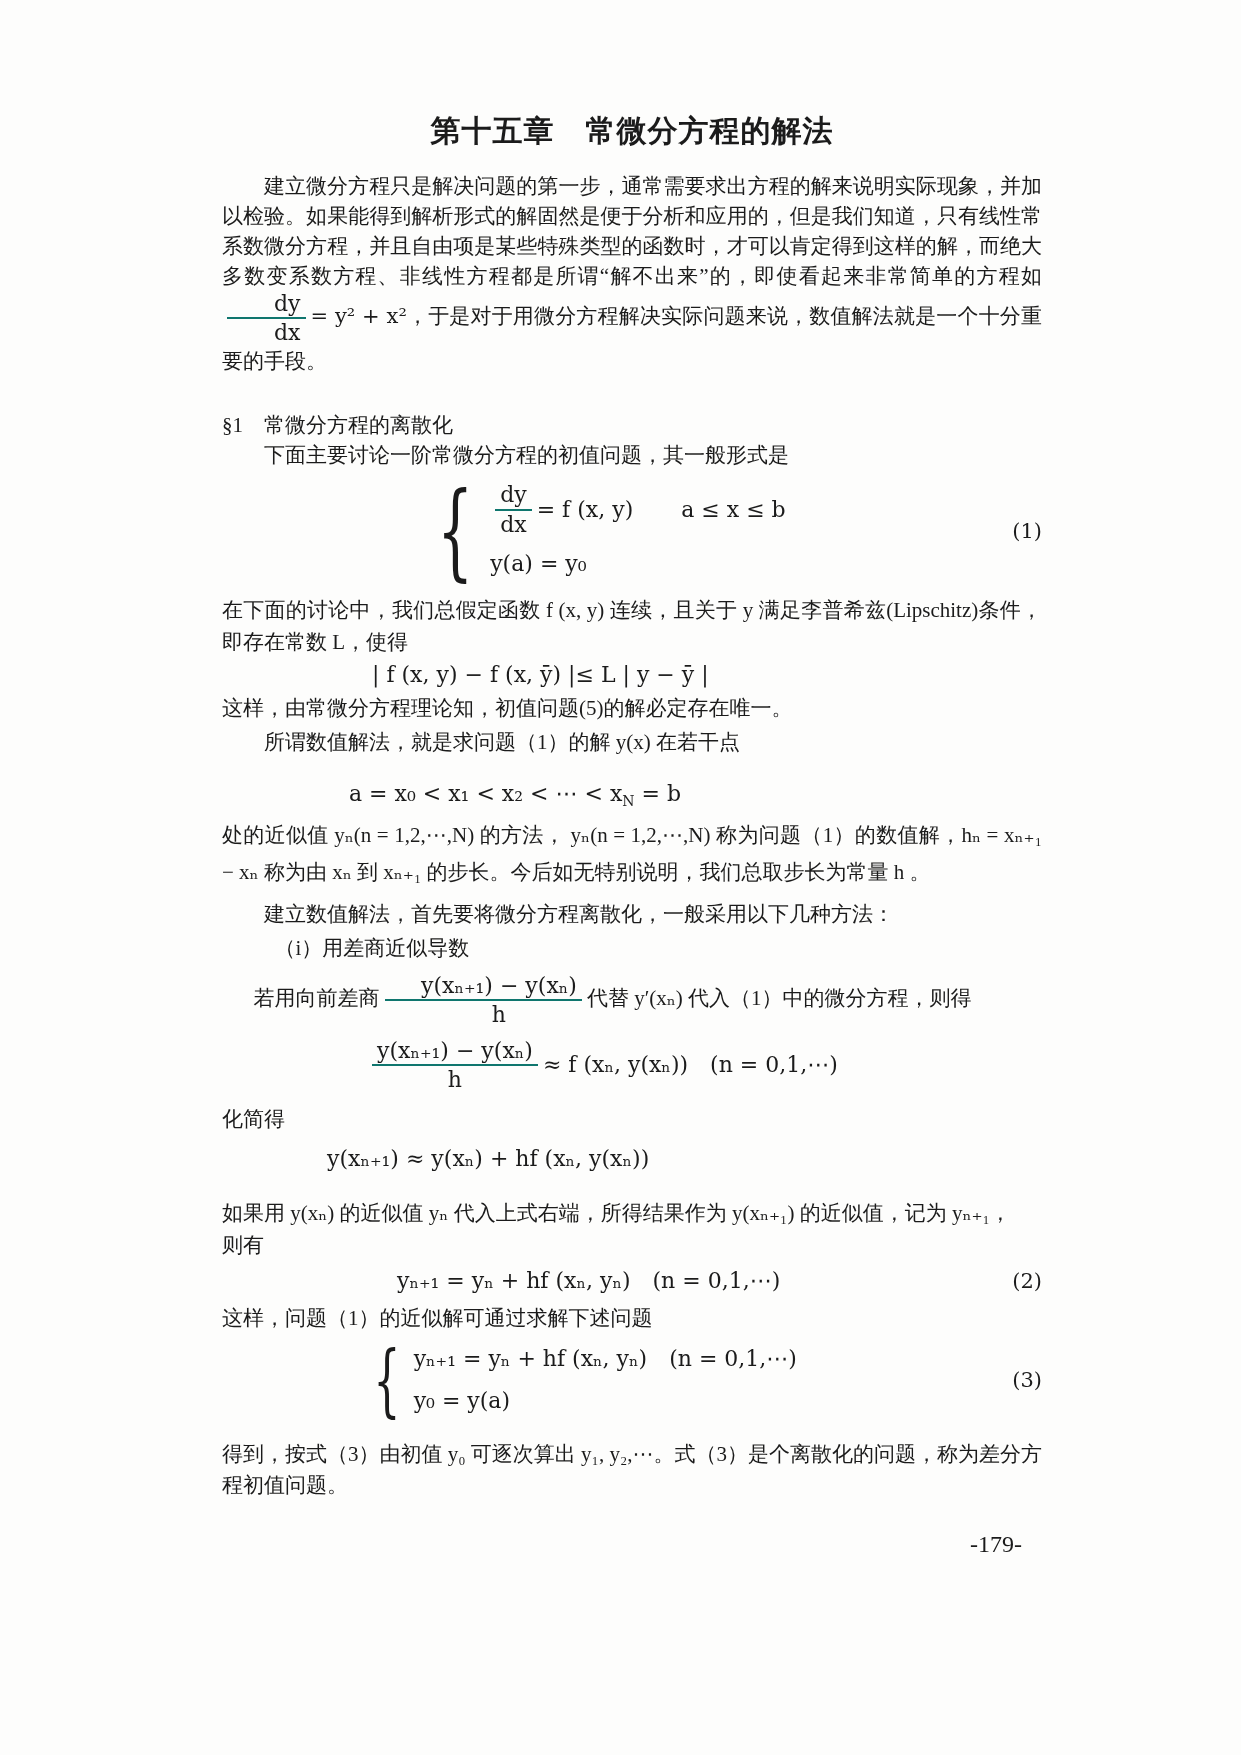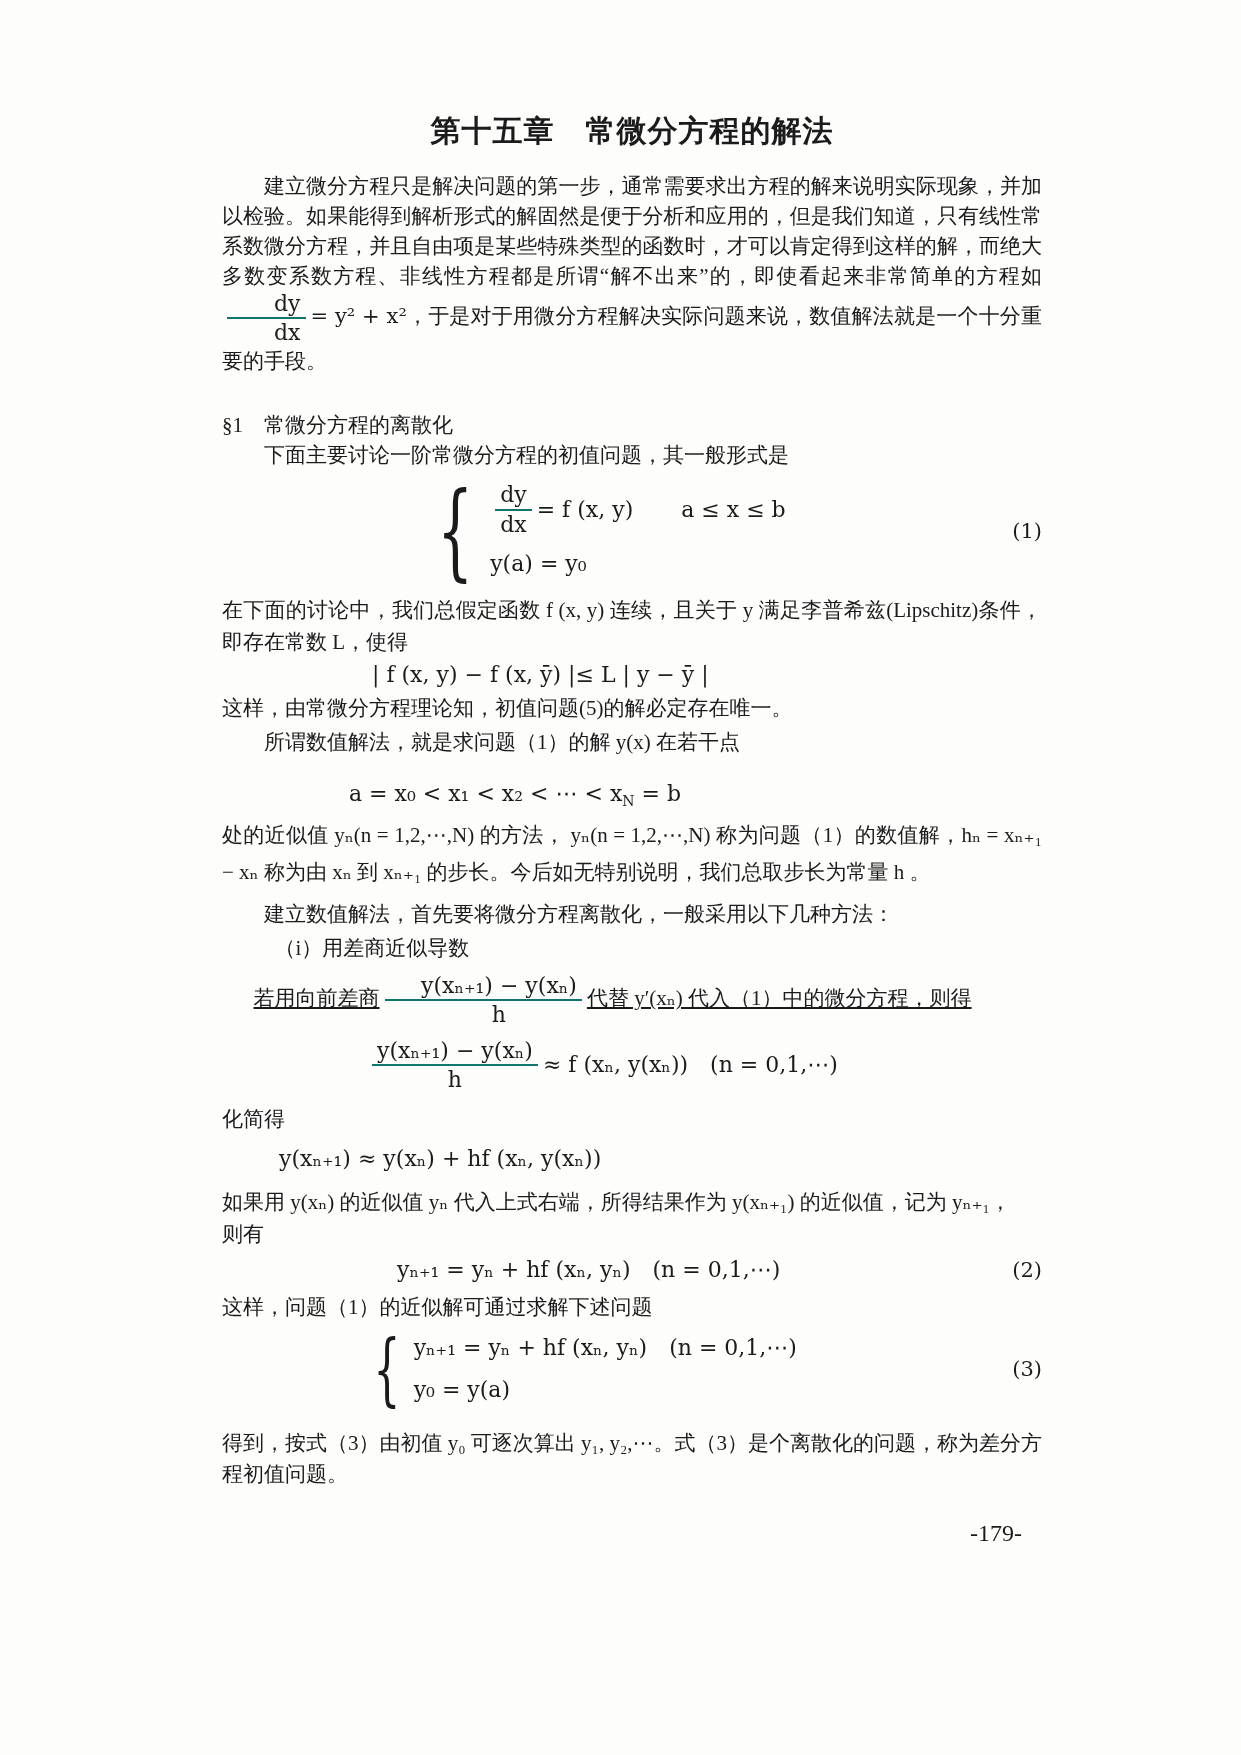--- a/index.html
+++ b/index.html
@@ -21,21 +21,21 @@
     letter-spacing:1px;
     line-height:36px;
   }
   .para{
     font-size:21px;line-height:30px;
     text-align:justify;
     margin:0;
   }
   .indent2{text-indent:2em;}
   .indent25{text-indent:2.5em;}
-  .indent15{text-indent:1.5em;text-decoration:underline;}
+  .indent15{text-indent:1.5em;}
   .m{font-family:"DejaVu Serif",serif;}
   
   .frac{
     display:inline-flex;flex-direction:column;align-items:center;
     vertical-align:middle;text-align:center;
     font-family:"DejaVu Serif",serif;
     margin:0 5px;line-height:1.15;
   }
   .frac .num{border-bottom:2px solid #0f766e;padding:0 5px 1px;text-align:center;}
   .frac .den{padding:1px 5px 0;}
@@ -121,24 +121,24 @@
         <span class="num">y(xₙ₊₁) − y(xₙ)</span>
         <span class="den">h</span>
       </span>
     <span>≈ f (xₙ, y(xₙ))</span>
     <span class="gap-med">(n = 0,1,⋯)</span>
   </div>
 
   <p class="para" style="margin-top:12px;">化简得</p>
 
   <div class="display-eq" style="margin-top:12px;">
-    <span style="margin-left:57px;">y(xₙ₊₁) ≈ y(xₙ) + hf (xₙ, y(xₙ))</span>
+    <span style="margin-left:105px;">y(xₙ₊₁) ≈ y(xₙ) + hf (xₙ, y(xₙ))</span>
   </div>
 
-  <p class="para" style="margin-top:14px;line-height:34px;">如果用 y(xₙ) 的近似值 yₙ 代入上式右端，所得结果作为 y(xₙ₊₁) 的近似值，记为 yₙ₊₁，</p>
+  <p class="para" style="margin-top:25px;line-height:34px;">如果用 y(xₙ) 的近似值 yₙ 代入上式右端，所得结果作为 y(xₙ₊₁) 的近似值，记为 yₙ₊₁，</p>
   <p class="para">则有</p>
 
   <div class="display-eq" style="margin-top:8px;">
     <span style="margin-left:175px;">yₙ₊₁ = yₙ + hf (xₙ, yₙ)</span>
     <span class="gap-med">(n = 0,1,⋯)</span>
     <span class="eq-number">(2)</span>
   </div>
 
   <p class="para" style="margin-top:10px;">这样，问题（1）的近似解可通过求解下述问题</p>
 

